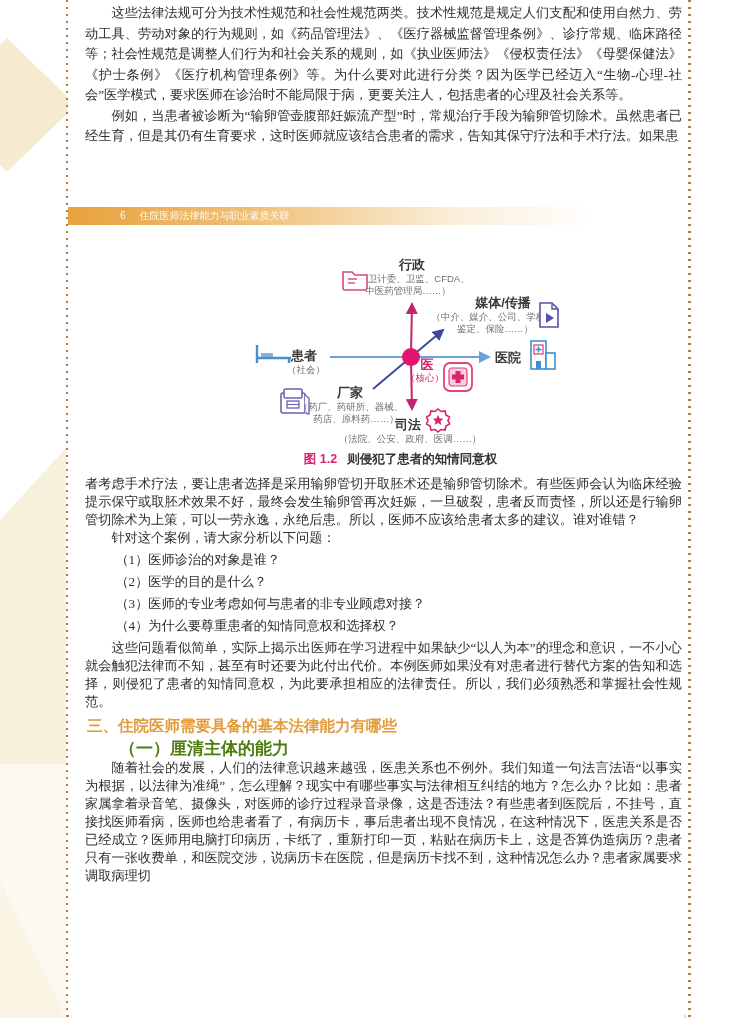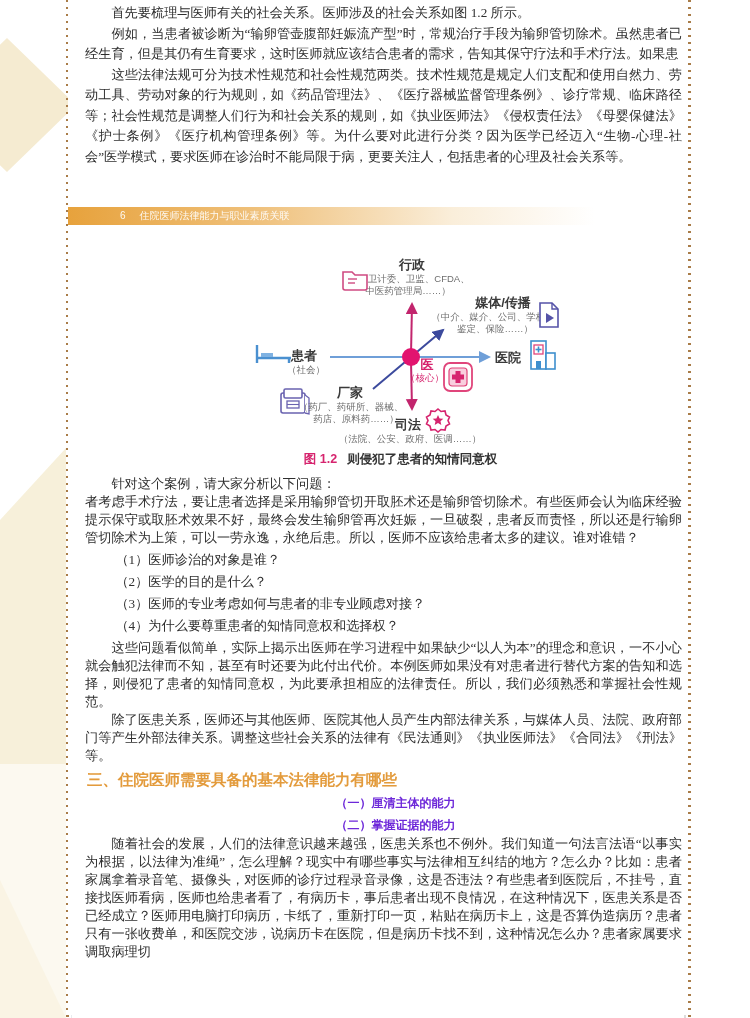--- a/index.html
+++ b/index.html
@@ -34,22 +34,22 @@
       font-family:"Liberation Sans","DejaVu Sans",sans-serif;font-size:10px;color:rgba(255,255,255,.92);}
   .running-header .pn{margin-left:52px;margin-right:14px;}
   
   .bodytext{padding:0 6px 0 17px;}
   p.body{margin:0;font-size:13.2px;line-height:18px;text-align:justify;text-indent:2em;}
   p.body.noindent{text-indent:0;}
   p.q{margin:4px;font-size:13.2px;line-height:18px;text-indent:2em;}
   .sp8{height:8px;}
   h3.sec{margin:4px 0 0 0;padding-left:2px;height:22px;line-height:22px;font-size:15.5px;
       color:#e39b3c;font-family:"Liberation Sans","DejaVu Sans",sans-serif;font-weight:bold;}
-  h4.sub{margin:2px 0 0 0;padding-left:2em;height:20px;line-height:20px;font-size:12px;
-      color:#6d28d9;font-family:"Liberation Sans","DejaVu Sans",sans-serif;font-weight:bold;text-align:center;}
+  h4.sub{margin:2px 0 0 0;padding-left:2em;height:20px;line-height:20px;font-size:17px;
+      color:#4d7c0f;font-family:"Liberation Sans","DejaVu Sans",sans-serif;font-weight:bold;}
   
   figure{margin:24px 0 0 0;padding:0 6px 0 17px;}
   figcaption{height:16px;line-height:16px;text-align:center;padding-left:34px;font-size:12.5px;
       font-family:"Liberation Sans","DejaVu Sans",sans-serif;font-weight:bold;color:#333;}
   figcaption .caplabel{color:#d6246e;margin-right:10px;}
   svg text{font-family:"Liberation Sans","DejaVu Sans",sans-serif;}
   .t-title{font-size:13px;font-weight:bold;fill:#3a3a3a;}
   .t-sub{font-size:9.5px;fill:#6e6e6e;}
   .t-core{fill:#d6246e;}
 </style>
@@ -61,23 +61,22 @@
   <div class="deco deco-diamond"></div>
   <div class="deco deco-poly-a"></div>
   <div class="deco deco-poly-b"></div>
   <div class="deco deco-poly-c"></div>
   <div class="edge-line left"></div>
   <div class="edge-line right"></div>
   <div class="edge-dots left"></div>
   <div class="edge-dots right"></div>
 
   <div class="page page-top">
-    <p class="body" style="line-height:20.5px">首先要梳理与医师有关的社会关系。医师涉及的社会关系如图 1.2 所示。</p>
+    <p class="body" style="line-height:20.5px">这些法律法规可分为技术性规范和社会性规范两类。技术性规范是规定人们支配和使用自然力、劳动工具、劳动对象的行为规则，如《药品管理法》、《医疗器械监督管理条例》、诊疗常规、临床路径等；社会性规范是调整人们行为和社会关系的规则，如《执业医师法》《侵权责任法》《母婴保健法》《护士条例》《医疗机构管理条例》等。为什么要对此进行分类？因为医学已经迈入“生物-心理-社会”医学模式，要求医师在诊治时不能局限于病，更要关注人，包括患者的心理及社会关系等。</p>
     <p class="body" style="line-height:20.5px">例如，当患者被诊断为“输卵管壶腹部妊娠流产型”时，常规治疗手段为输卵管切除术。虽然患者已经生育，但是其仍有生育要求，这时医师就应该结合患者的需求，告知其保守疗法和手术疗法。如果患</p>
-    <p class="body" style="line-height:20.5px">这些法律法规可分为技术性规范和社会性规范两类。技术性规范是规定人们支配和使用自然力、劳动工具、劳动对象的行为规则，如《药品管理法》、《医疗器械监督管理条例》、诊疗常规、临床路径等；社会性规范是调整人们行为和社会关系的规则，如《执业医师法》《侵权责任法》《母婴保健法》《护士条例》《医疗机构管理条例》等。为什么要对此进行分类？因为医学已经迈入“生物-心理-社会”医学模式，要求医师在诊治时不能局限于病，更要关注人，包括患者的心理及社会关系等。</p>
   </div>
 
   <div class="page-shadow"></div>
 
   <div class="page page-main">
 
     <div class="running-header">
       <span class="pn">6</span><span>住院医师法律能力与职业素质关联</span>
     </div>
 
@@ -165,27 +164,25 @@
         </g>
         <text x="325" y="193" text-anchor="middle" class="t-sub">（法院、公安、政府、医调……）</text>
       </svg>
       <figcaption>
         <span class="caplabel">图 1.2</span><span>则侵犯了患者的知情同意权</span>
       </figcaption>
     </figure>
 
     <div class="bodytext">
       <div class="sp8"></div>
+      <p class="body noindent">者考虑手术疗法，要让患者选择是采用输卵管切开取胚术还是输卵管切除术。有些医师会认为临床经验提示保守或取胚术效果不好，最终会发生输卵管再次妊娠，一旦破裂，患者反而责怪，所以还是行输卵管切除术为上策，可以一劳永逸，永绝后患。所以，医师不应该给患者太多的建议。谁对谁错？</p>
       <p class="body">针对这个案例，请大家分析以下问题：</p>
-      <p class="body noindent">者考虑手术疗法，要让患者选择是采用输卵管切开取胚术还是输卵管切除术。有些医师会认为临床经验提示保守或取胚术效果不好，最终会发生输卵管再次妊娠，一旦破裂，患者反而责怪，所以还是行输卵管切除术为上策，可以一劳永逸，永绝后患。所以，医师不应该给患者太多的建议。谁对谁错？</p>
       <p class="q">（1）医师诊治的对象是谁？</p>
       <p class="q">（2）医学的目的是什么？</p>
       <p class="q">（3）医师的专业考虑如何与患者的非专业顾虑对接？</p>
       <p class="q">（4）为什么要尊重患者的知情同意权和选择权？</p>
       <p class="body">这些问题看似简单，实际上揭示出医师在学习进程中如果缺少“以人为本”的理念和意识，一不小心就会触犯法律而不知，甚至有时还要为此付出代价。本例医师如果没有对患者进行替代方案的告知和选择，则侵犯了患者的知情同意权，为此要承担相应的法律责任。所以，我们必须熟悉和掌握社会性规范。</p>
-      <p class="body">除了医患关系，医师还与其他医师、医院其他人员产生内部法律关系，与媒体人员、法院、政府部门等产生外部法律关系。调整这些社会关系的法律有《民法通则》《执业医师法》《合同法》《刑法》等。</p>
       <h3 class="sec">三、住院医师需要具备的基本法律能力有哪些</h3>
       <h4 class="sub">（一）厘清主体的能力</h4>
-      <h4 class="sub">（二）掌握证据的能力</h4>
       <p class="body">随着社会的发展，人们的法律意识越来越强，医患关系也不例外。我们知道一句法言法语“以事实为根据，以法律为准绳”，怎么理解？现实中有哪些事实与法律相互纠结的地方？怎么办？比如：患者家属拿着录音笔、摄像头，对医师的诊疗过程录音录像，这是否违法？有些患者到医院后，不挂号，直接找医师看病，医师也给患者看了，有病历卡，事后患者出现不良情况，在这种情况下，医患关系是否已经成立？医师用电脑打印病历，卡纸了，重新打印一页，粘贴在病历卡上，这是否算伪造病历？患者只有一张收费单，和医院交涉，说病历卡在医院，但是病历卡找不到，这种情况怎么办？患者家属要求调取病理切</p>
     </div>
   </div>
 </div>
 
 </body></html>

